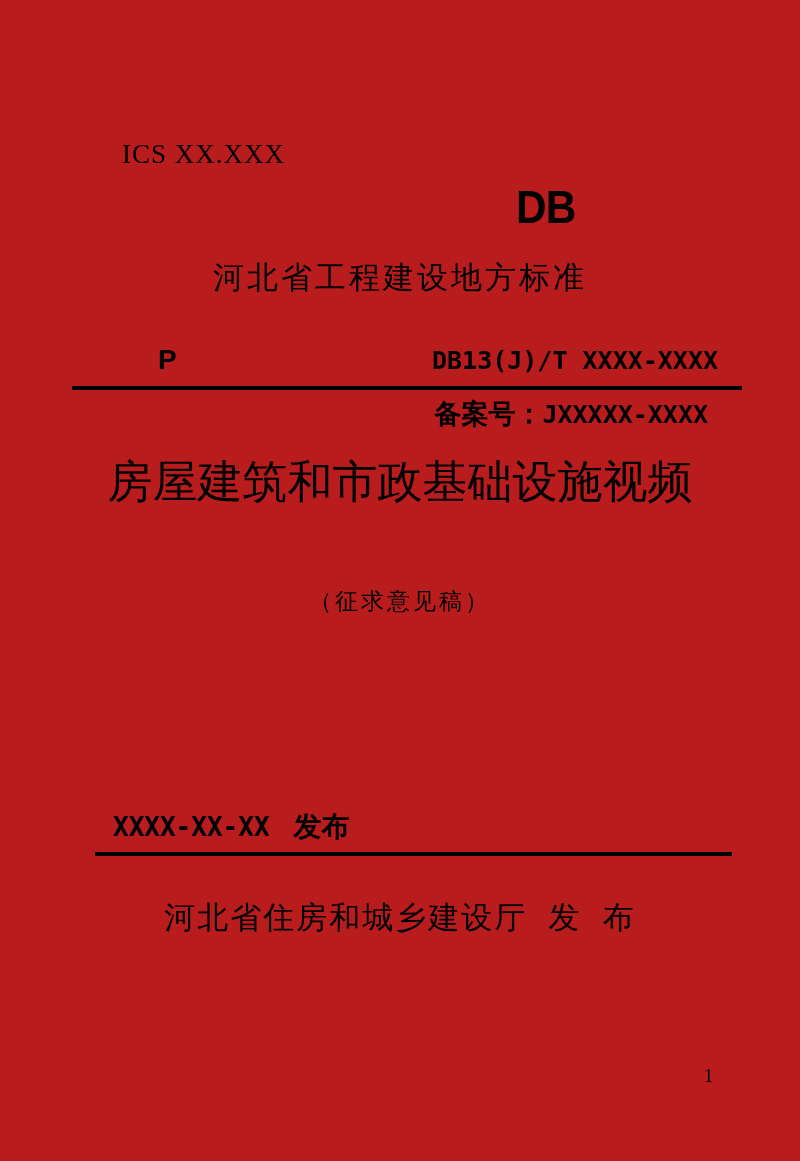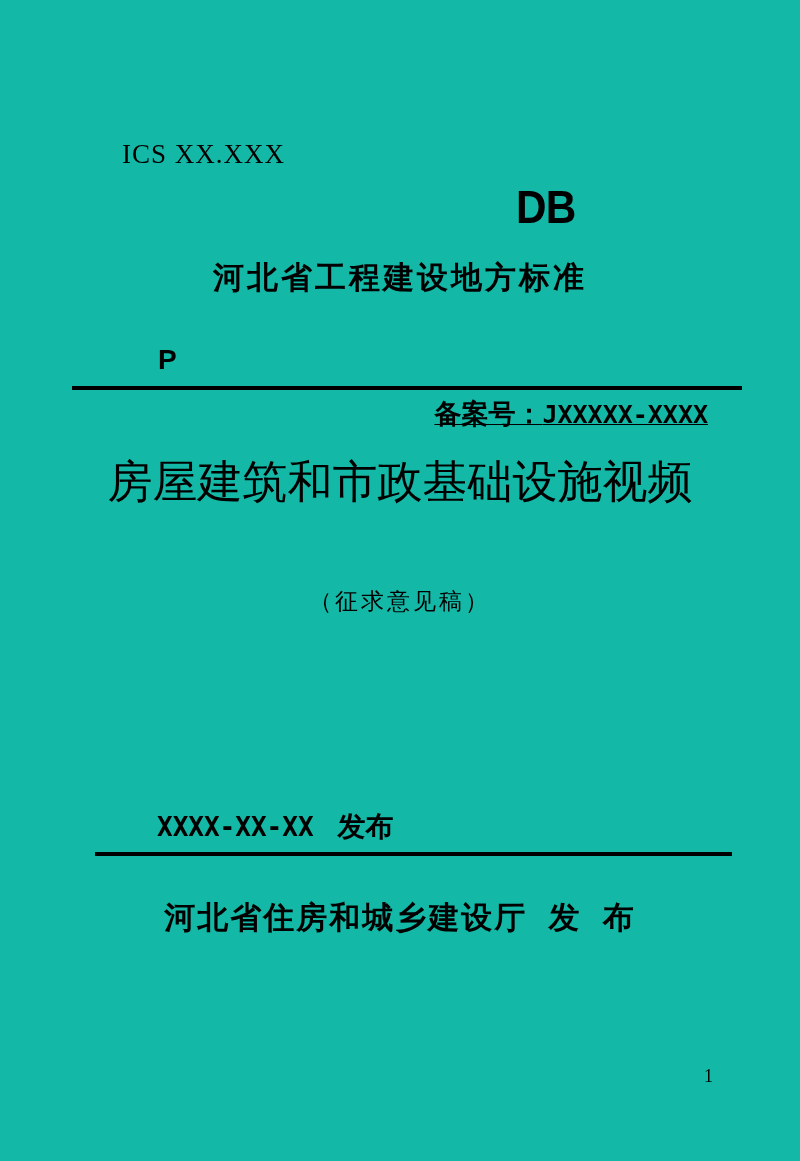--- a/index.html
+++ b/index.html
@@ -4,26 +4,26 @@
 <style>
   html, body {
     margin: 0;
     padding: 0;
     background: #ffffff;
   }
   .page {
     position: relative;
     width: 800px;
     height: 1161px;
-    background: #14b8a6;
+    background: #b91c1c;
     overflow: hidden;
     color: #000000;
   }
   .serif { font-family: "Liberation Serif", "DejaVu Serif", serif; }
-  .sans  { font-family: "Liberation Sans", "DejaVu Sans", sans-serif; font-weight: bold; }
+  .sans  { font-family: "Liberation Sans", "DejaVu Sans", sans-serif; }
   .mono  { font-family: "DejaVu Sans Mono", "Liberation Mono", monospace; }
 
   .ics {
     position: absolute;
     left: 122px;
     top: 139px;
     font-size: 27px;
     letter-spacing: 1px;
   }
   .db-mark {
@@ -70,21 +70,20 @@
     width: 670px;
     height: 4px;
     background: #000000;
   }
   .record-row {
     position: absolute;
     right: 92px;
     top: 396px;
     text-align: center;
     white-space: nowrap;
-    text-decoration: underline;
   }
   .record-label {
     font-size: 27px;
     font-weight: bold;
   }
   .record-value {
     font-size: 25px;
     font-weight: bold;
   }
   .main-title {
@@ -113,21 +112,20 @@
     right: 83px;
     top: 808px;
     display: flex;
     justify-content: space-between;
     align-items: baseline;
   }
   .date-group { white-space: nowrap; }
   .date-value {
     font-size: 26px;
     font-weight: bold;
-    margin-left: 44px;
   }
   .date-label {
     font-size: 28px;
     font-weight: bold;
     margin-left: 24px;
     text-align: right;
   }
   .rule-2 {
     position: absolute;
     left: 95px;
@@ -136,21 +134,21 @@
     height: 4px;
     background: #000000;
   }
   .publisher {
     position: absolute;
     left: 0;
     top: 897px;
     width: 100%;
     text-align: center;
     font-size: 31px;
-    font-weight: bold;
+    font-weight: normal;
     letter-spacing: 2px;
     white-space: pre;
   }
   .page-number {
     position: absolute;
     left: 704px;
     top: 1066px;
     font-size: 18px;
   }
 </style>
@@ -160,20 +158,21 @@
 <div class="page">
 
   <div class="ics serif">ICS XX.XXX</div>
 
   <div class="db-mark sans">DB</div>
 
   <div class="standard-type sans">河北省工程建设地方标准</div>
 
   <div class="code-row">
     <span class="p-code sans">P</span>
+    <span class="standard-number mono">DB13(J)/T XXXX-XXXX</span>
   </div>
 
   <div class="rule-1"></div>
 
   <div class="record-row">
     <span class="record-label sans">备案号：</span><span class="record-value mono">JXXXXX-XXXX</span>
   </div>
 
   <div class="main-title sans">
     <div>房屋建筑和市政基础设施视频</div>

